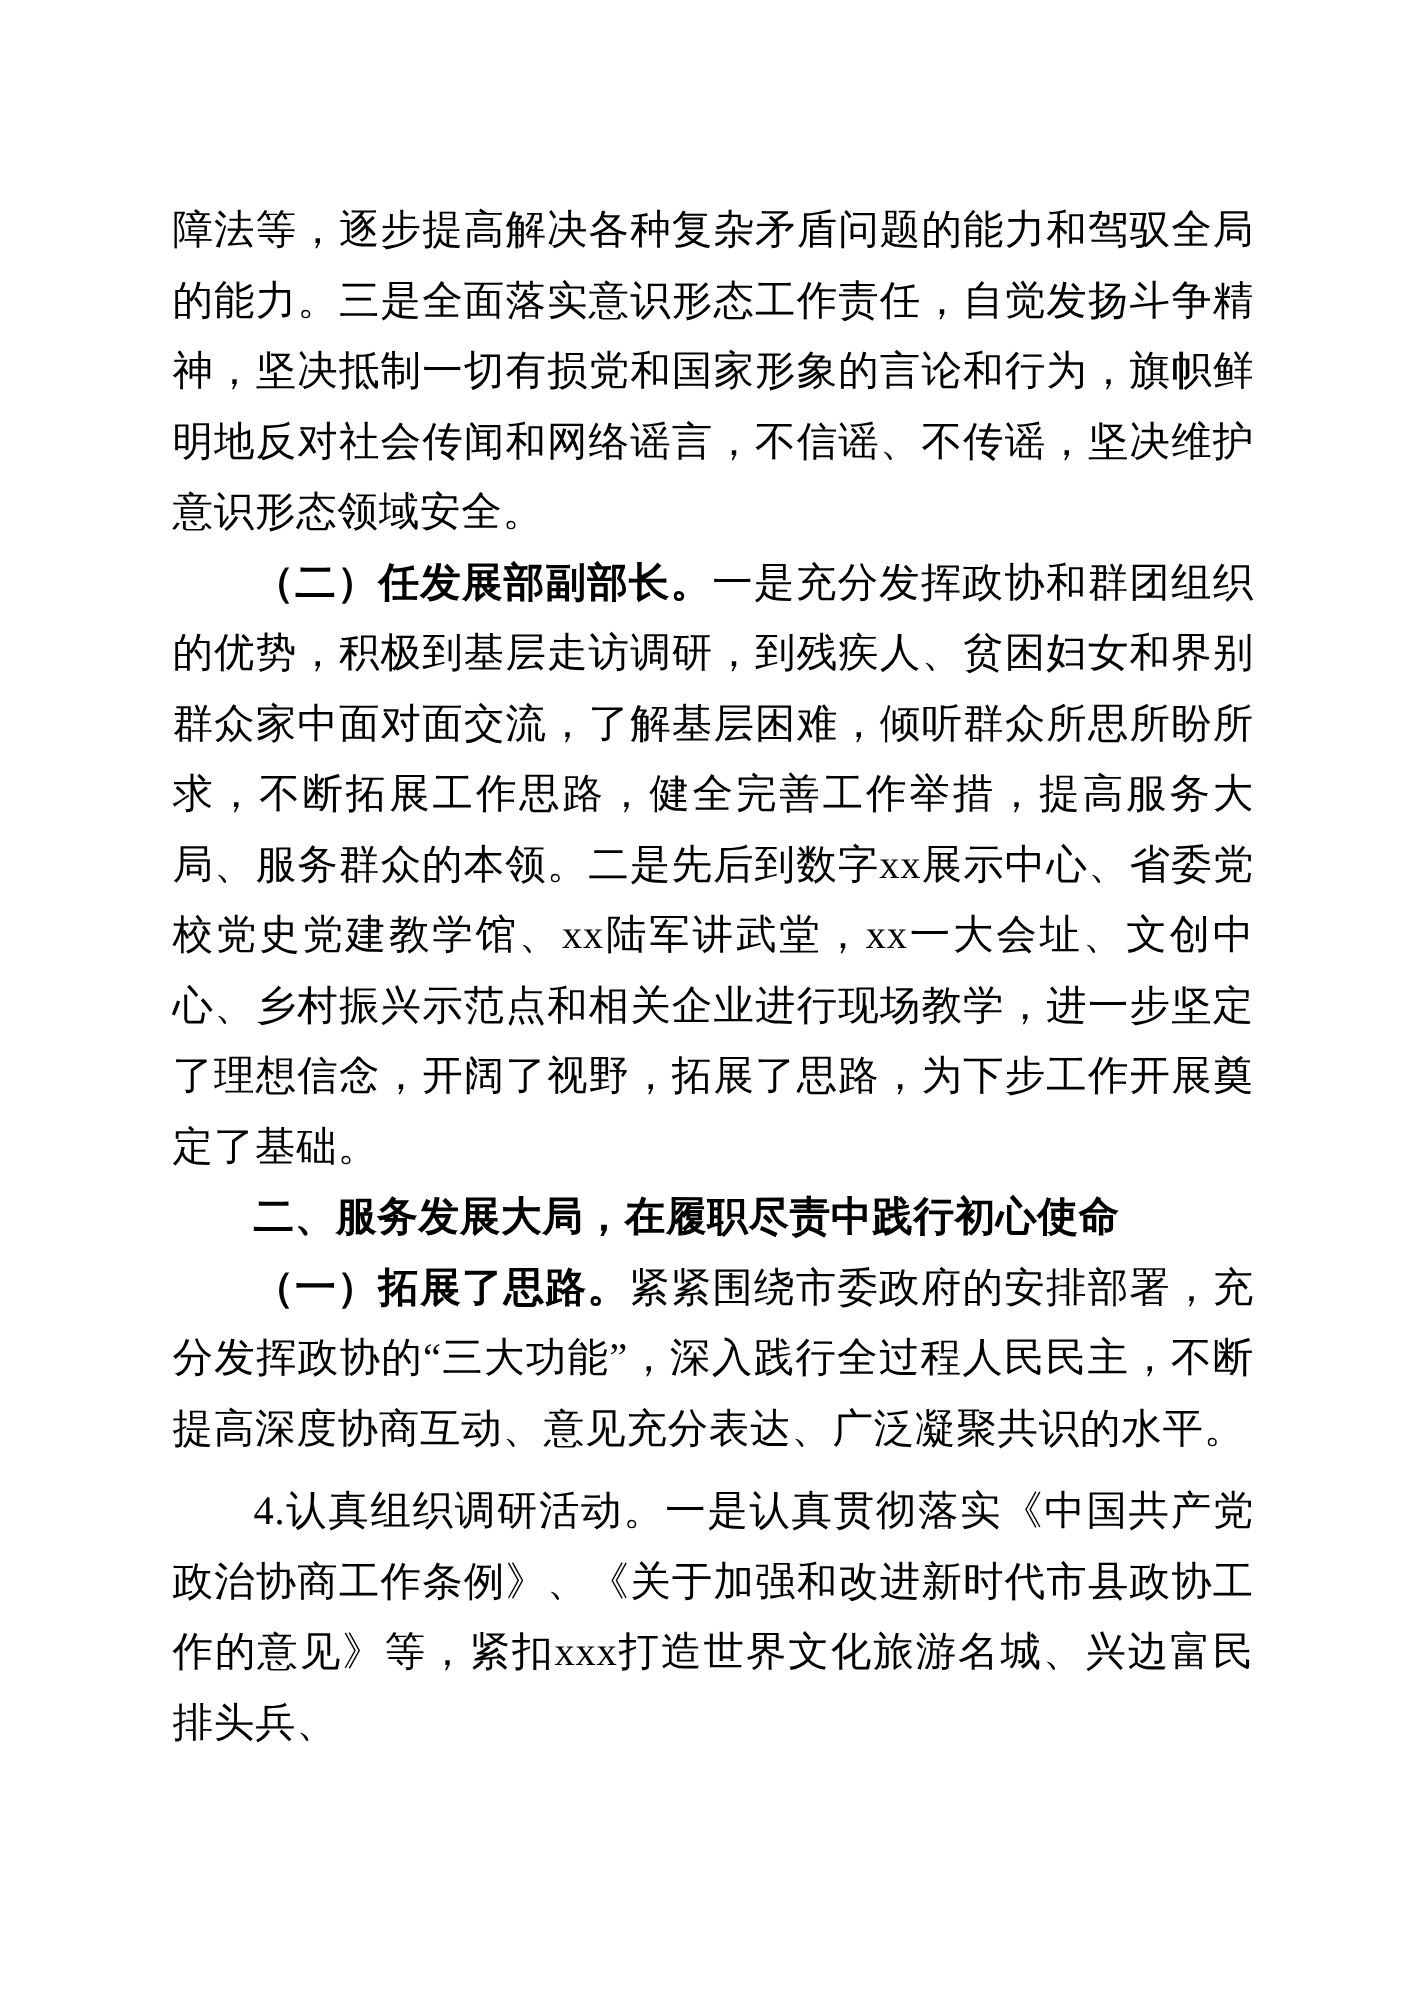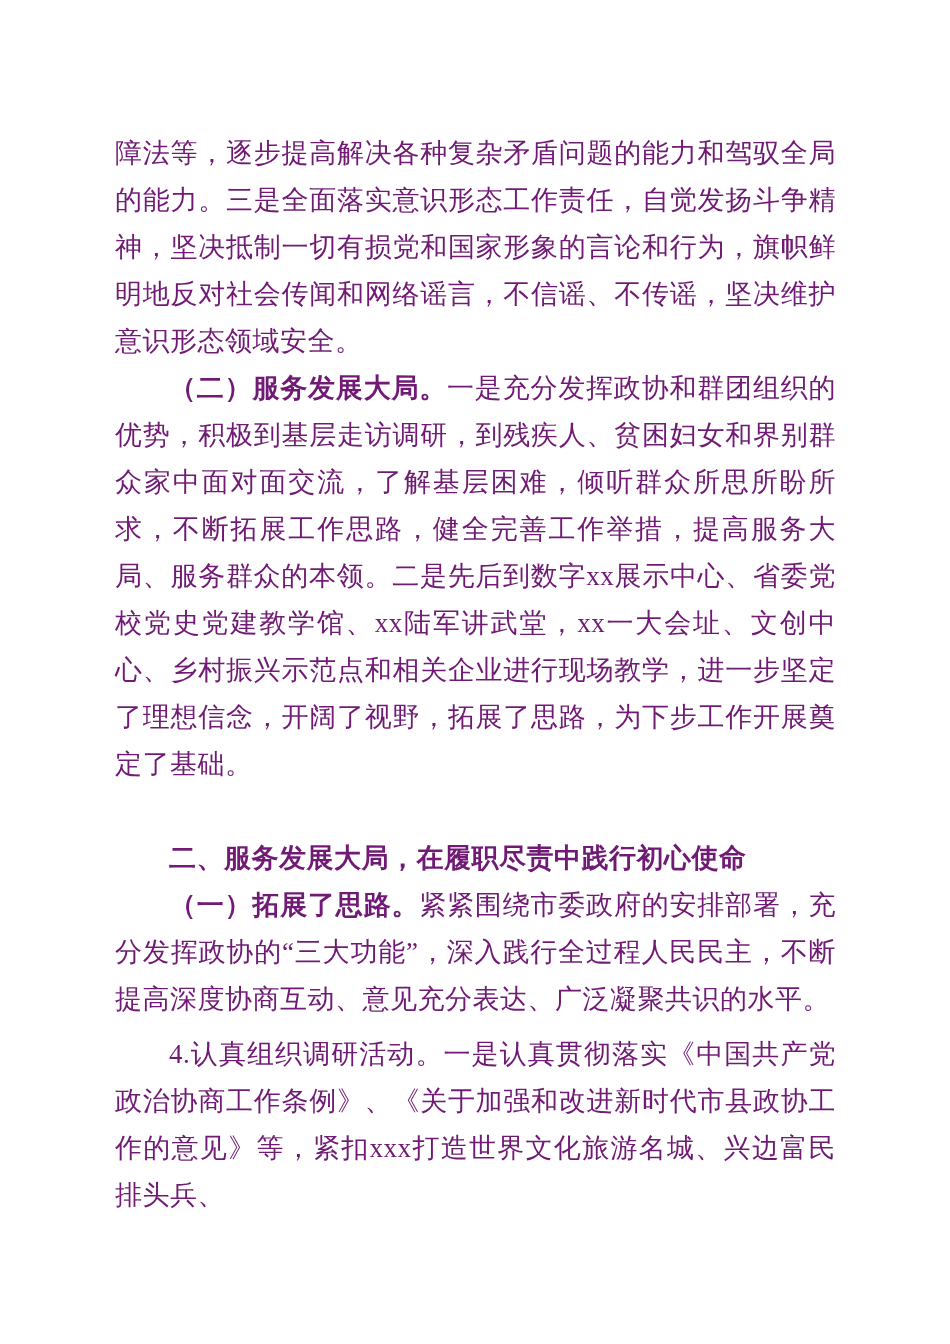--- a/index.html
+++ b/index.html
@@ -10,52 +10,51 @@
   .page {
     position: relative;
     width: 950px;
     height: 1344px;
     margin: 0 auto;
     background: #ffffff;
     box-sizing: border-box;
     padding: 130px 114px 0 115px;
     overflow: hidden;
     font-family: "Liberation Serif", "DejaVu Serif", serif;
-    color: #701a75;
+    color: #000000;
   }
   .doc-body {
     width: 721px;
   }
   .para {
     margin: 0;
     font-size: 27px;
     line-height: 47px;
     text-align: justify;
     text-justify: inter-ideograph;
     letter-spacing: 0.5px;
     word-break: break-all;
   }
   .para.indent {
     text-indent: 2em;
   }
   .para.heading {
     font-weight: bold;
-    margin-top: 47px;
   }
   .para.last-block {
     margin-top: 8px;
   }
   .seg.bold {
     font-weight: bold;
   }
 </style>
 </head>
 <body>
 
 <div class="page">
   <div class="doc-body">
       <p class="para body"><span class="seg">障法等，逐步提高解决各种复杂矛盾问题的能力和驾驭全局的能力。三是全面落实意识形态工作责任，自觉发扬斗争精神，坚决抵制一切有损党和国家形象的言论和行为，旗帜鲜明地反对社会传闻和网络谣言，不信谣、不传谣，坚决维护意识形态领域安全。</span></p>
-      <p class="para body indent"><span class="seg bold">（二）服务发展大局。</span><span class="seg">一是充分发挥政协和群团组织的优势，积极到基层走访调研，到残疾人、贫困妇女和界别群众家中面对面交流，了解基层困难，倾听群众所思所盼所求，不断拓展工作思路，健全完善工作举措，提高服务大局、服务群众的本领。二是先后到数字xx展示中心、省委党校党史党建教学馆、xx陆军讲武堂，xx一大会址、文创中心、乡村振兴示范点和相关企业进行现场教学，进一步坚定了理想信念，开阔了视野，拓展了思路，为下步工作开展奠定了基础。</span></p>
+      <p class="para body indent"><span class="seg bold">（二）任发展部副部长。</span><span class="seg">一是充分发挥政协和群团组织的优势，积极到基层走访调研，到残疾人、贫困妇女和界别群众家中面对面交流，了解基层困难，倾听群众所思所盼所求，不断拓展工作思路，健全完善工作举措，提高服务大局、服务群众的本领。二是先后到数字xx展示中心、省委党校党史党建教学馆、xx陆军讲武堂，xx一大会址、文创中心、乡村振兴示范点和相关企业进行现场教学，进一步坚定了理想信念，开阔了视野，拓展了思路，为下步工作开展奠定了基础。</span></p>
       <p class="para heading indent"><span class="seg bold">二、服务发展大局，在履职尽责中践行初心使命</span></p>
       <p class="para body indent"><span class="seg bold">（一）拓展了思路。</span><span class="seg">紧紧围绕市委政府的安排部署，充分发挥政协的“三大功能”，深入践行全过程人民民主，不断提高深度协商互动、意见充分表达、广泛凝聚共识的水平。</span></p>
       <p class="para body indent last-block"><span class="seg">4.认真组织调研活动。一是认真贯彻落实《中国共产党政治协商工作条例》、《关于加强和改进新时代市县政协工作的意见》等，紧扣xxx打造世界文化旅游名城、兴边富民排头兵、</span></p>
     </div>
 </div>
 
 </body></html>

